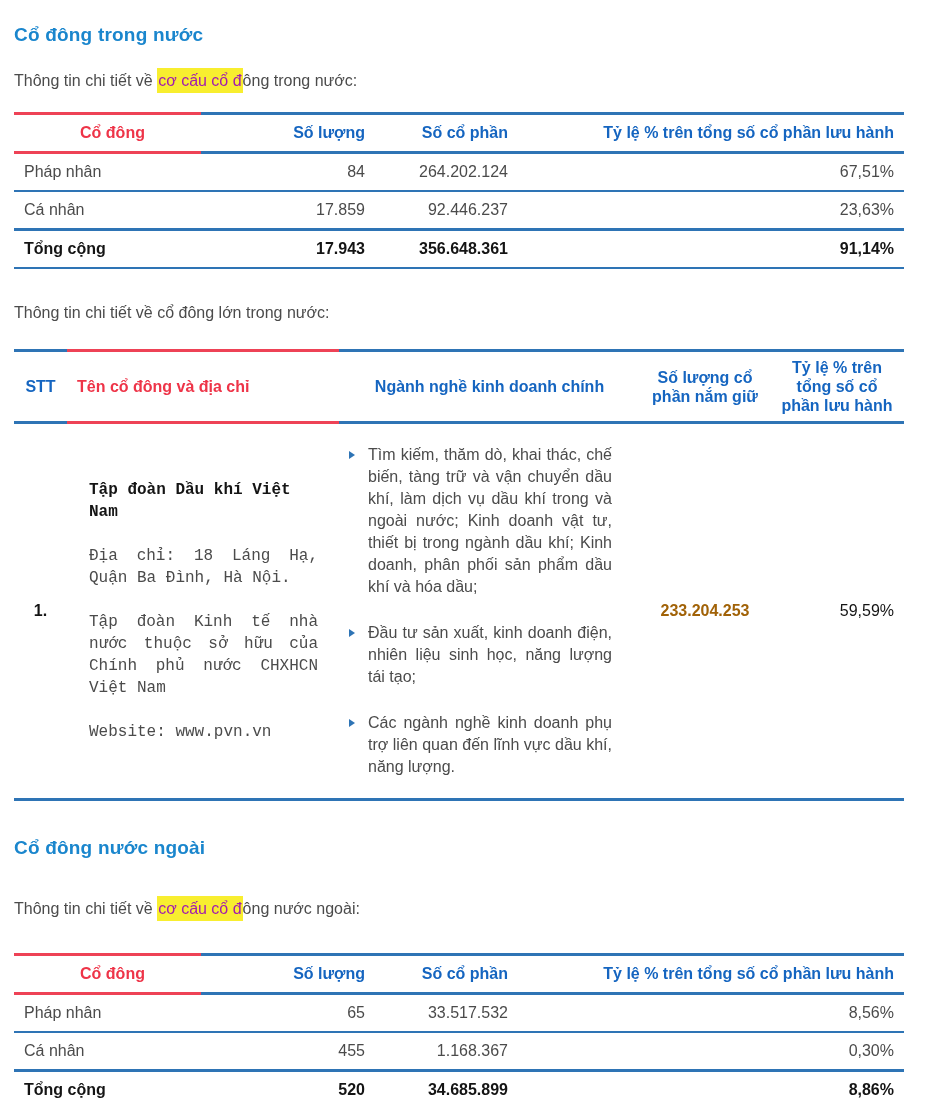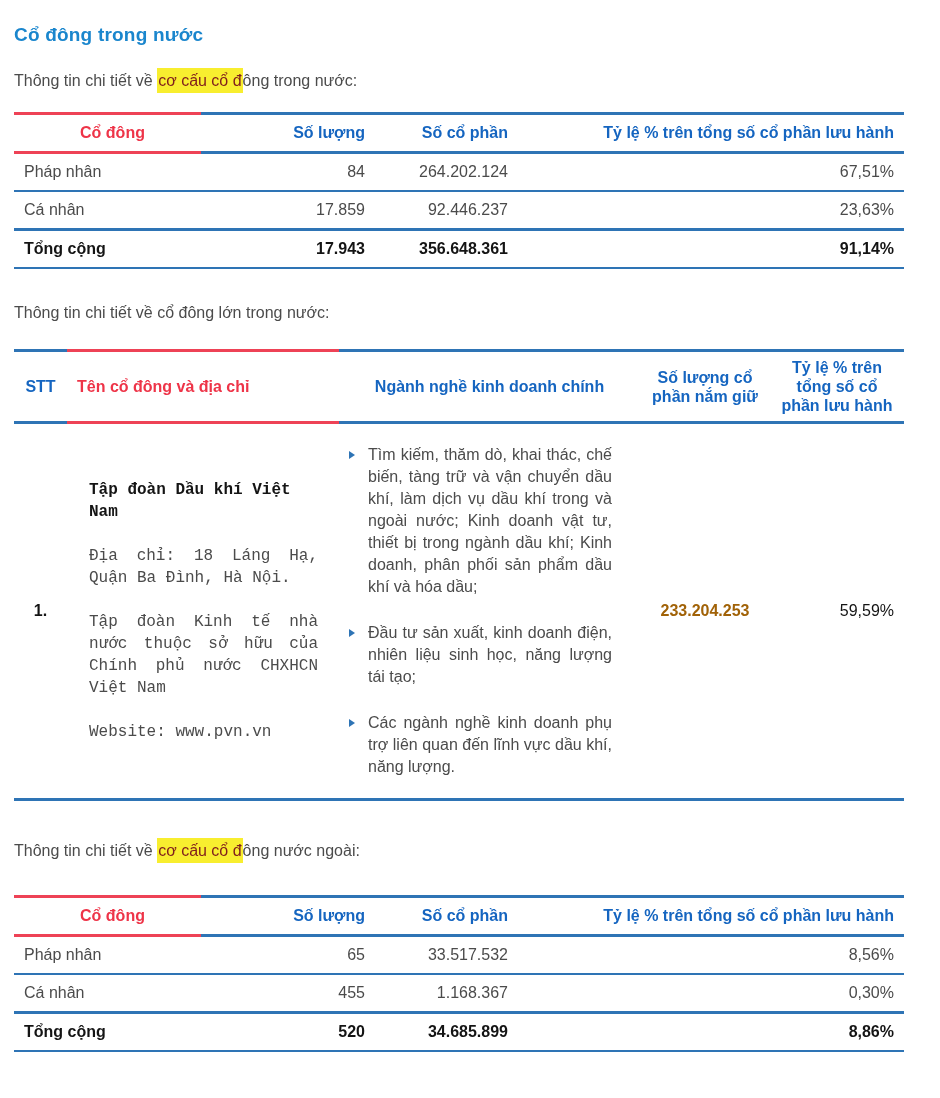--- a/index.html
+++ b/index.html
@@ -24,21 +24,21 @@
   .intro {
     font-size: 16px;
     line-height: 20px;
     color: #4b4b4b;
     margin: 0 0 21px 0;
   }
   .intro.major { margin: 34px 0 26px 0; }
   .intro.foreign-intro { margin-bottom: 34px; margin-top: 40px; }
   .hl {
     background: #f8ee2f;
-    color: #7f1d1d;
+    color: #a21caf;
     padding: 4px 1px;
   }
 
   
   table.summary {
     width: 890px;
     border-collapse: collapse;
     table-layout: fixed;
     font-size: 16px;
     color: #4b4b4b;
@@ -235,20 +235,21 @@
             <span class="bullet-icon"></span>
             <span>Các ngành nghề kinh doanh phụ trợ liên quan đến lĩnh vực dầu khí, năng lượng.</span>
           </div>
         </td>
         <td class="b-shares">233.204.253</td>
         <td class="b-ratio">59,59%</td>
       </tr>
     </tbody>
   </table>
 
+  <h1 class="section-title foreign">Cổ đông nước ngoài</h1>
 
   <p class="intro foreign-intro"><span>Thông tin chi tiết về </span><span class="hl">cơ cấu cổ đ</span><span>ông nước ngoài:</span></p>
 
   <table class="summary">
     <colgroup>
         <col style="width:187px">
         <col style="width:167px">
         <col style="width:144px">
         <col style="width:392px">
       </colgroup>

